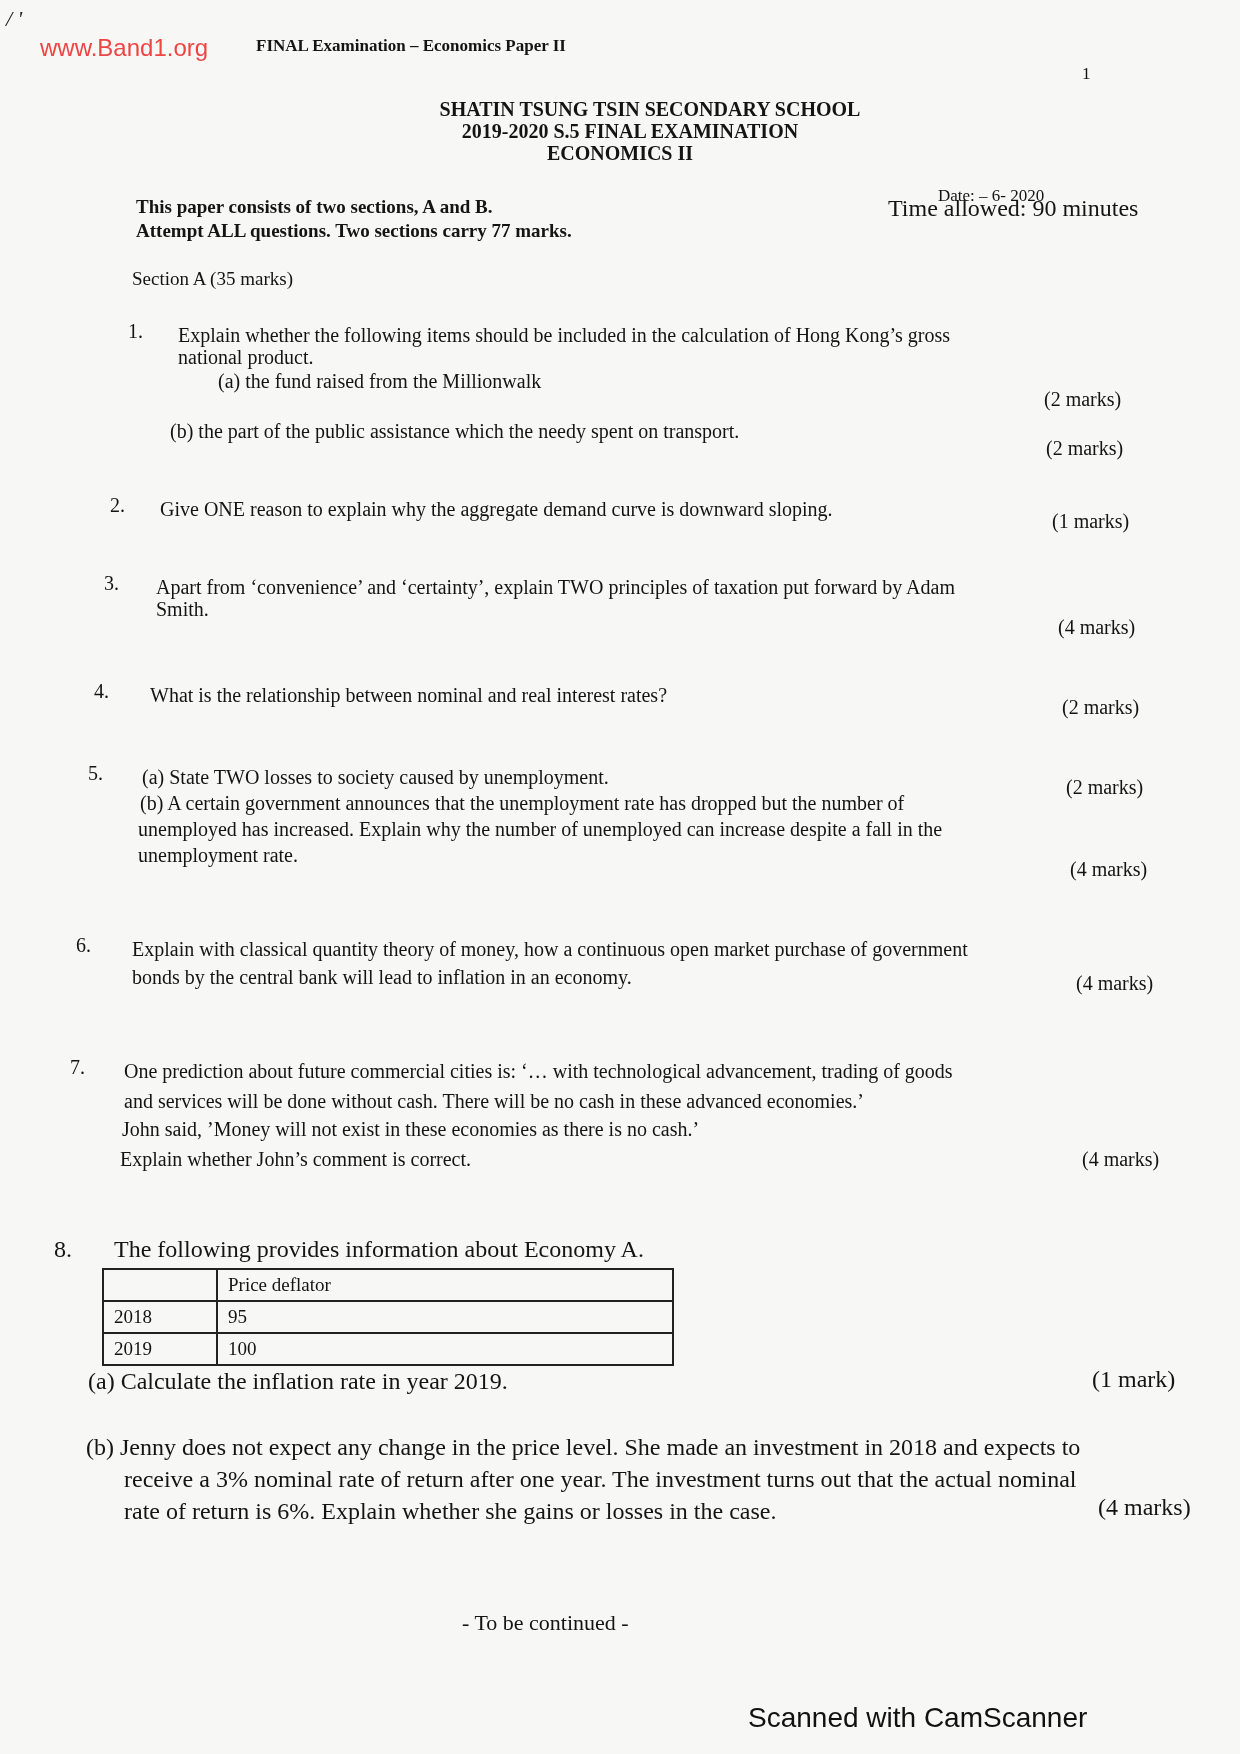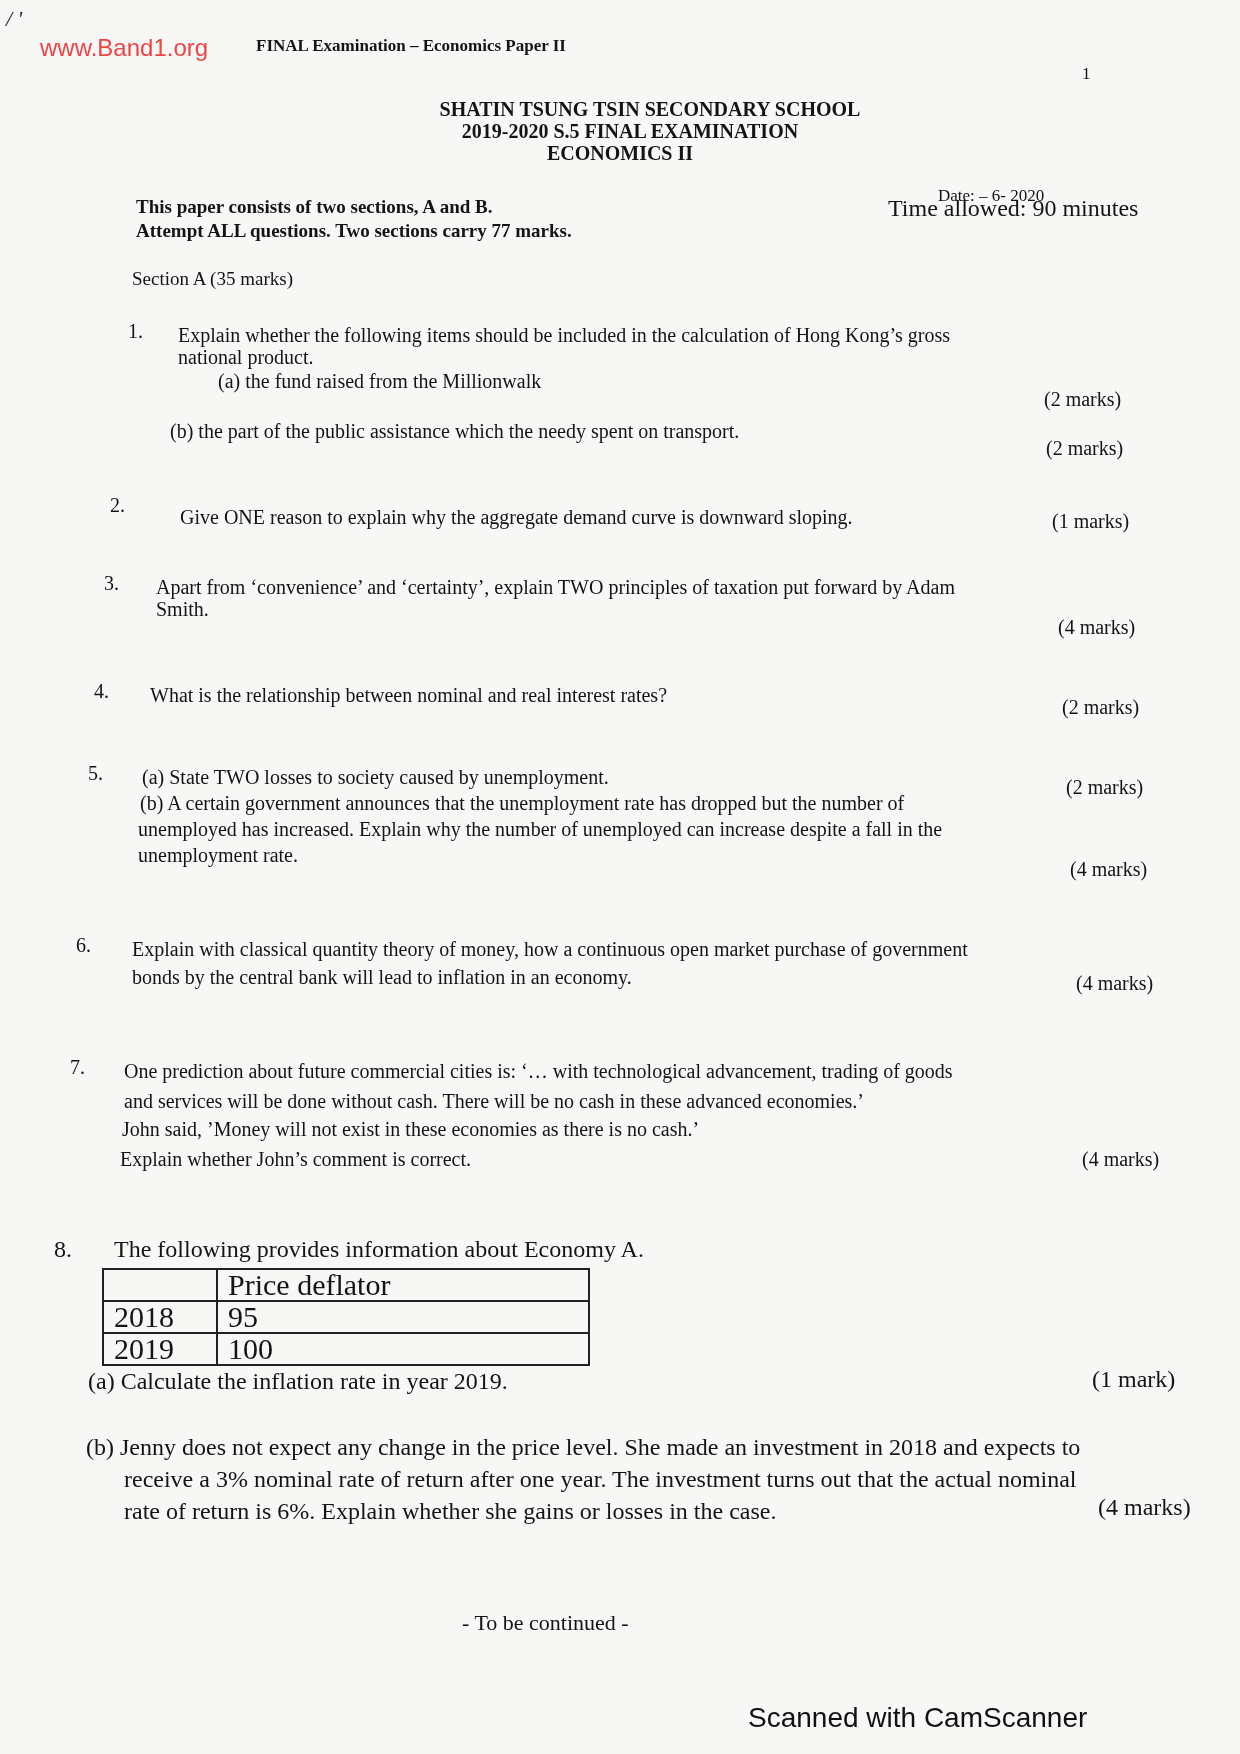--- a/index.html
+++ b/index.html
@@ -22,22 +22,22 @@
   .time { left: 888px; top: 195px; font-size: 24px; }
   .intro { left: 136px; font-size: 19px; font-weight: bold; }
   .i1 { top: 196px; }
   .i2 { top: 220px; }
   .section { left: 132px; top: 268px; font-size: 19px; }
   .q { font-size: 20px; line-height: 26px; }
   .num { font-size: 20px; }
   .mk { font-size: 20px; }
   .q8 { font-size: 24px; }
   table.deflator {
-    position: absolute; left: 102px; top: 1268px; width: 488px;
-    border-collapse: collapse; font-size: 30px; font-family: "Liberation Serif", serif;
+    position: absolute; left: 102px; top: 1268px; width: 572px;
+    border-collapse: collapse; font-size: 19px; font-family: "Liberation Serif", serif;
   }
   table.deflator td { border: 2px solid #222; padding: 0 10px; height: 30px; line-height: 30px; }
   table.deflator td.c0 { width: 92px; }
   .cont { left: 462px; top: 1610px; font-size: 22px; }
   .cam { left: 748px; top: 1702px; font-family: "Liberation Sans", "DejaVu Sans", sans-serif; font-size: 28px; color: #111; }
 </style>
 </head>
 <body>
 
 <div class="marks-top abs">/  '</div>
@@ -62,21 +62,21 @@
   <div class="abs q" style="left:178px;top:322px;">Explain whether the following items should be included in the calculation of Hong Kong’s gross</div>
   <div class="abs q" style="left:178px;top:344px;">national product.</div>
   <div class="abs q" style="left:174px;top:368px;margin-left:44px;">(a) the fund raised from the Millionwalk</div>
   <div class="abs mk" style="left:1044px;top:388px;">(2 marks)</div>
   <div class="abs q" style="left:170px;top:418px;">(b) the part of the public assistance which the needy spent on transport.</div>
   <div class="abs mk" style="left:1046px;top:437px;">(2 marks)</div>
 </div>
 
 <div>
   <div class="abs num" style="left:110px;top:494px;">2.</div>
-  <div class="abs q" style="left:180px;top:496px;margin-top:8px;">Give ONE reason to explain why the aggregate demand curve is downward sloping.</div>
+  <div class="abs q" style="left:160px;top:496px;">Give ONE reason to explain why the aggregate demand curve is downward sloping.</div>
   <div class="abs mk" style="left:1052px;top:510px;">(1 marks)</div>
 </div>
 
 <div>
   <div class="abs num" style="left:104px;top:572px;">3.</div>
   <div class="abs q" style="left:156px;top:574px;">Apart from ‘convenience’ and ‘certainty’, explain TWO principles of taxation put forward by Adam</div>
   <div class="abs q" style="left:156px;top:596px;">Smith.</div>
   <div class="abs mk" style="left:1058px;top:616px;">(4 marks)</div>
 </div>
 

